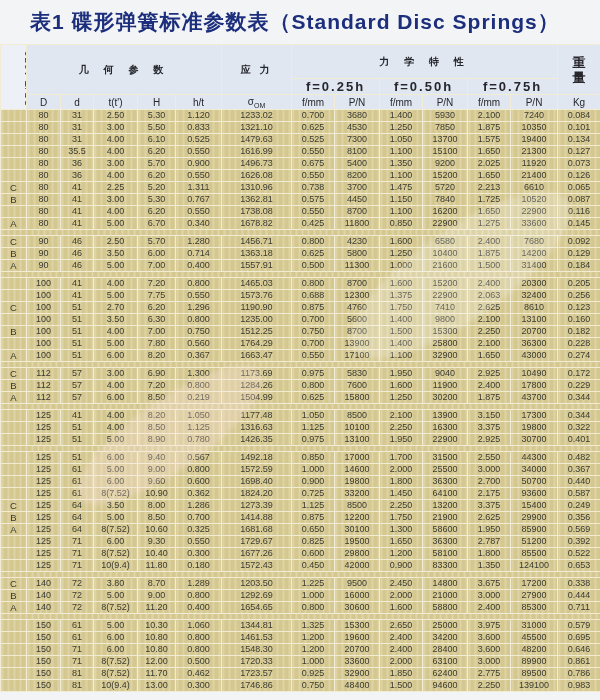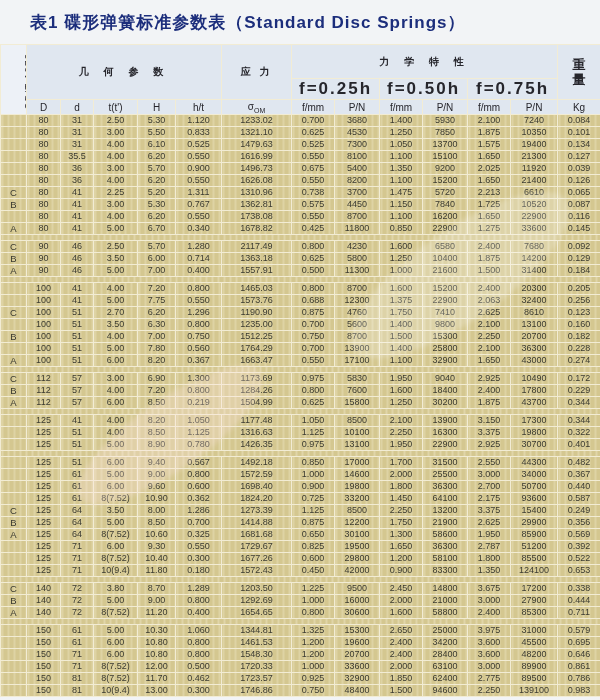--- a/index.html
+++ b/index.html
@@ -15,21 +15,21 @@
   body{
     font-family:"Liberation Sans","DejaVu Sans",sans-serif;
     background:#f2f4f6;
     color:var(--text);
     position:relative;
   }
   .page-title{
     height:44px;
     display:flex;align-items:center;
     padding-left:30px;
-    font-size:17px;
+    font-size:21px;
     font-weight:bold;
     color:var(--title-color);
     letter-spacing:1px;
     white-space:nowrap;
   }
   table{
     width:600px;
     table-layout:fixed;
     border-collapse:collapse;
   }
@@ -63,21 +63,21 @@
     letter-spacing:6px;
     height:34px;
     margin-left:20px;
   }
   .hdr-weight{
     font-size:13px;
     letter-spacing:0;
     line-height:15px;
   }
   .hdr-defl{
-    font-size:17px;
+    font-size:13px;
     font-weight:bold;
     letter-spacing:2px;
     height:15px;
   }
   .hdr-col{
     font-size:10px;
     font-weight:normal;
     height:15px;
   }
   .sigma-sub{
@@ -244,21 +244,21 @@
         <td>3.00</td>
         <td>5.70</td>
         <td>0.900</td>
         <td>1496.73</td>
         <td>0.675</td>
         <td>5400</td>
         <td>1.350</td>
         <td>9200</td>
         <td>2.025</td>
         <td>11920</td>
-        <td>0.039</td>
+        <td>0.073</td>
       </tr>
       <tr>
         <td class="type-col"></td>
         <td>80</td>
         <td>36</td>
         <td>4.00</td>
         <td>6.20</td>
         <td>0.550</td>
         <td>1626.08</td>
         <td>0.550</td>
@@ -336,21 +336,21 @@
       <tr class="gap-row">
         <td colspan="14"></td>
       </tr>
       <tr>
         <td class="type-col">C</td>
         <td>90</td>
         <td>46</td>
         <td>2.50</td>
         <td>5.70</td>
         <td>1.280</td>
-        <td>2117.49</td>
+        <td>1456.71</td>
         <td>0.800</td>
         <td>4230</td>
         <td>1.600</td>
         <td>6580</td>
         <td>2.400</td>
         <td>7680</td>
         <td>0.092</td>
       </tr>
       <tr>
         <td class="type-col">B</td>
@@ -522,21 +522,21 @@
         <td class="type-col">B</td>
         <td>112</td>
         <td>57</td>
         <td>4.00</td>
         <td>7.20</td>
         <td>0.800</td>
         <td>1284.26</td>
         <td>0.800</td>
         <td>7600</td>
         <td>1.600</td>
-        <td>18400</td>
+        <td>11900</td>
         <td>2.400</td>
         <td>17800</td>
         <td>0.229</td>
       </tr>
       <tr>
         <td class="type-col">A</td>
         <td>112</td>
         <td>57</td>
         <td>6.00</td>
         <td>8.50</td>

